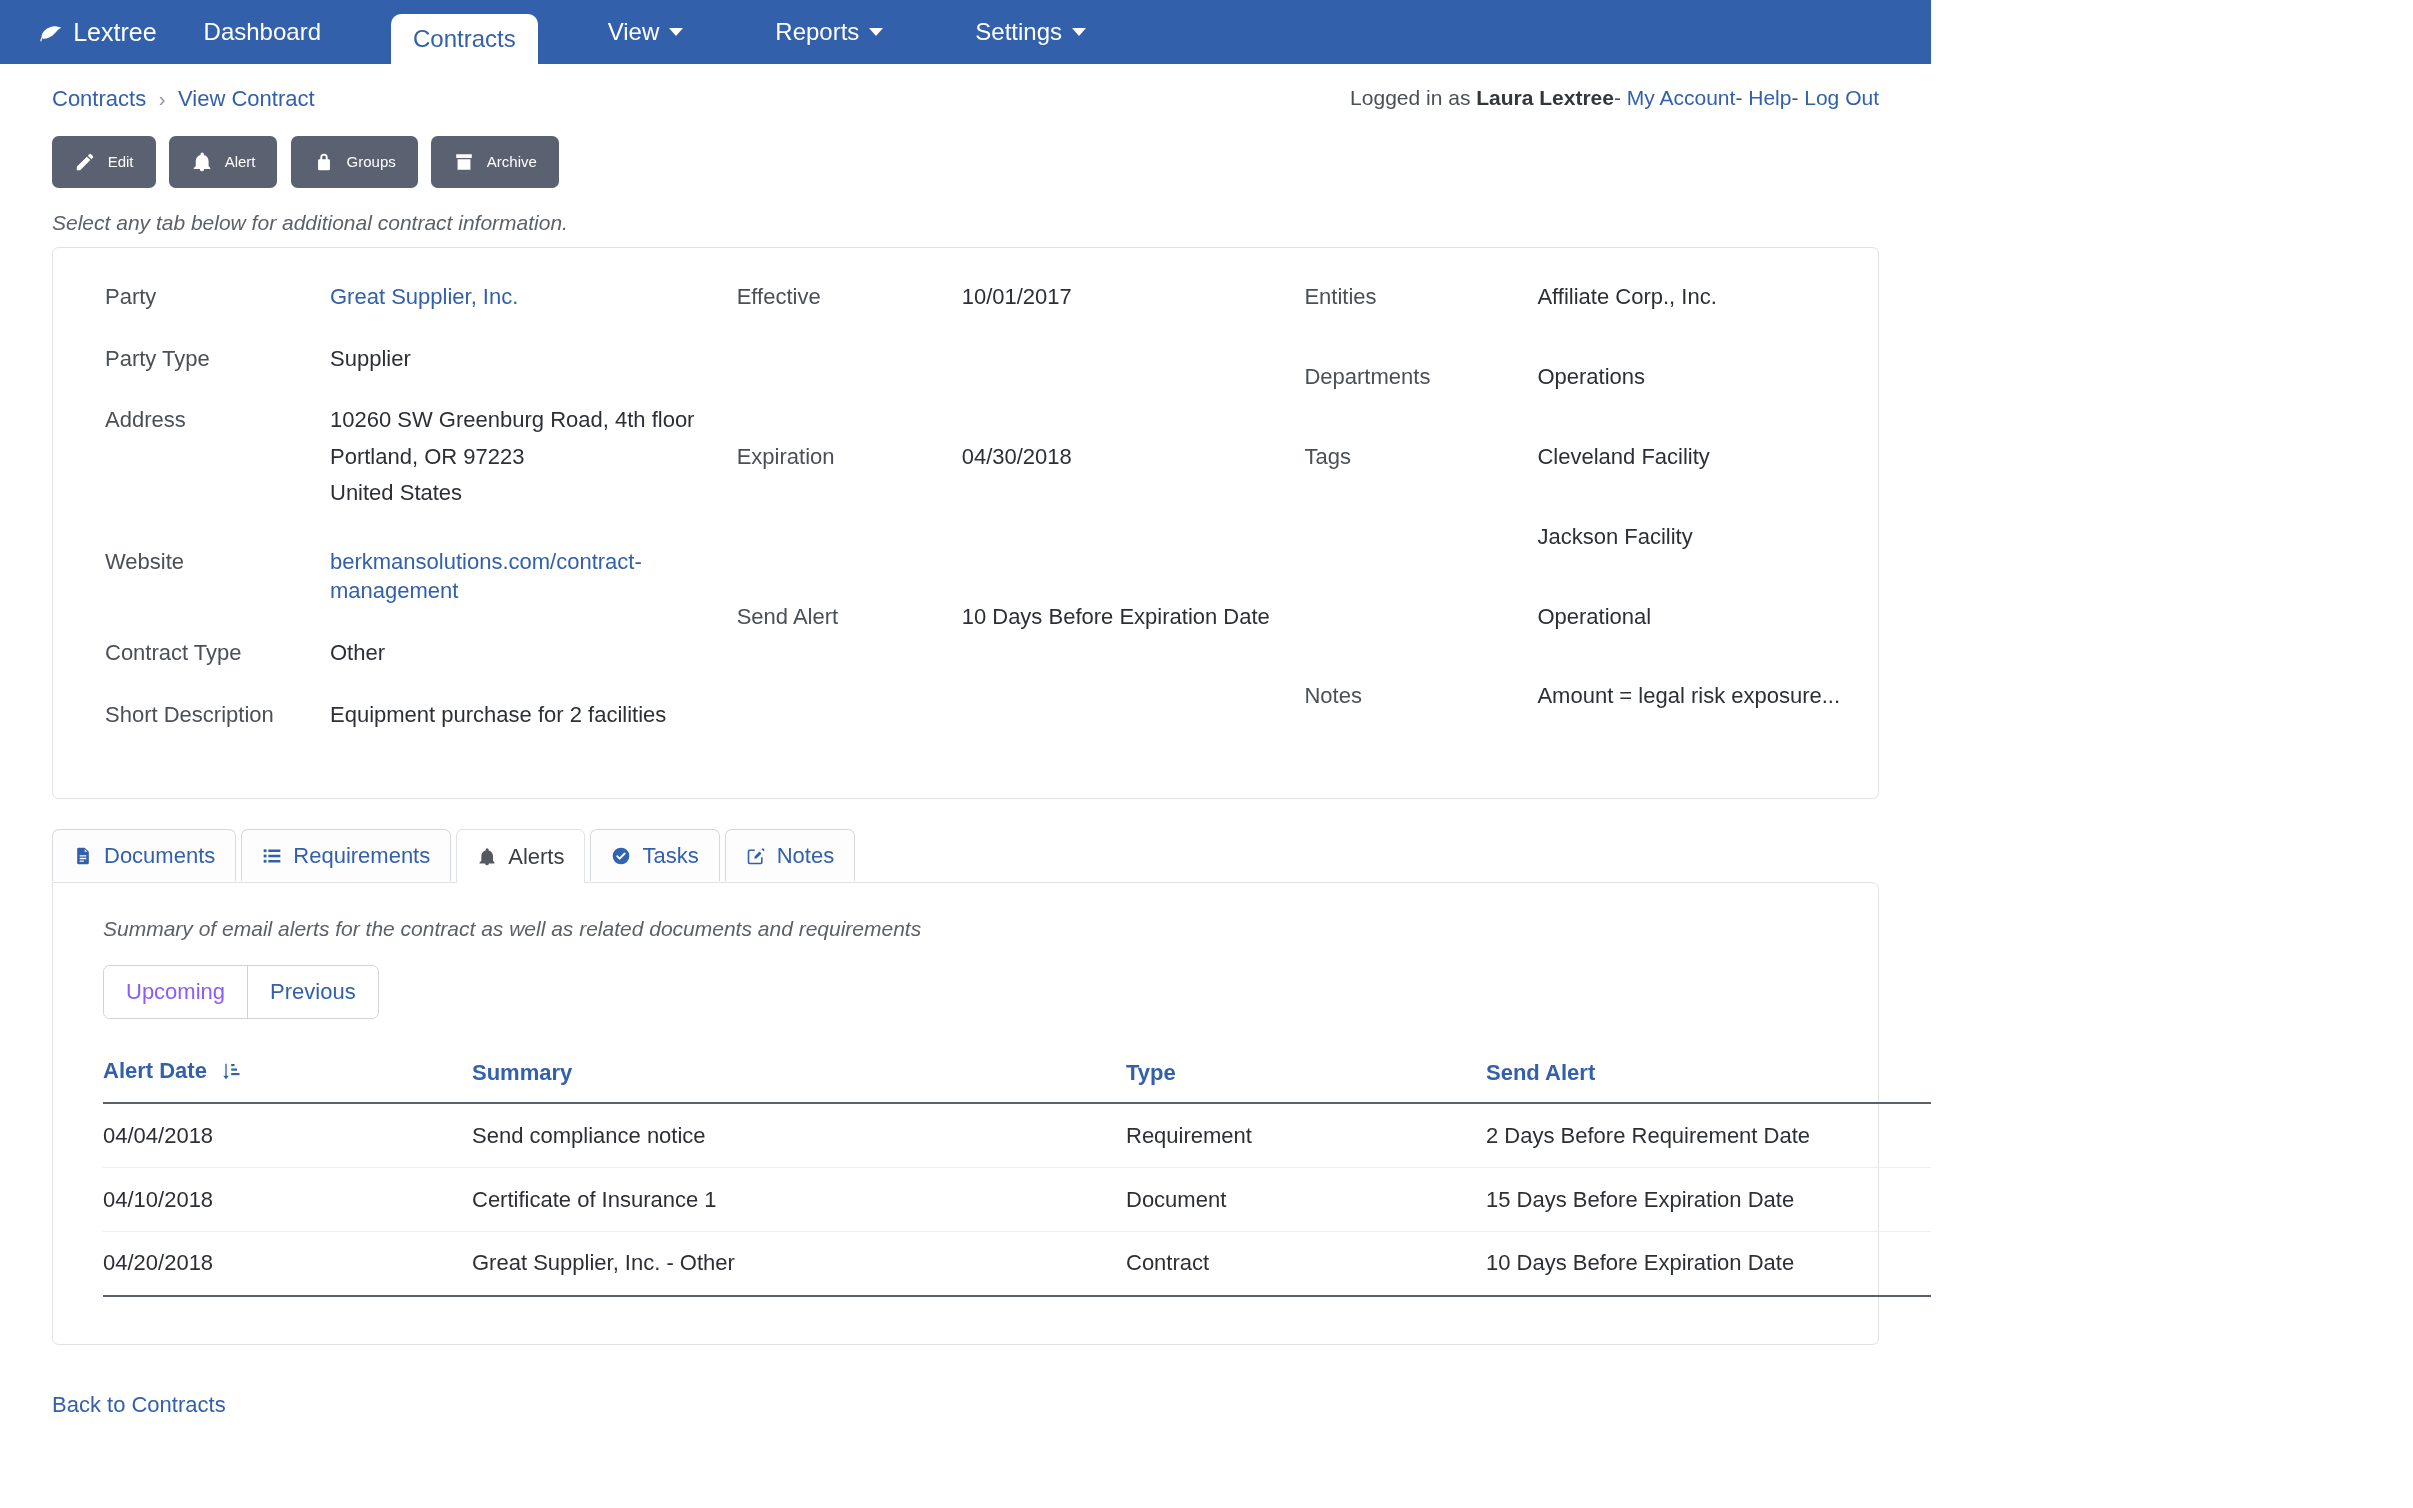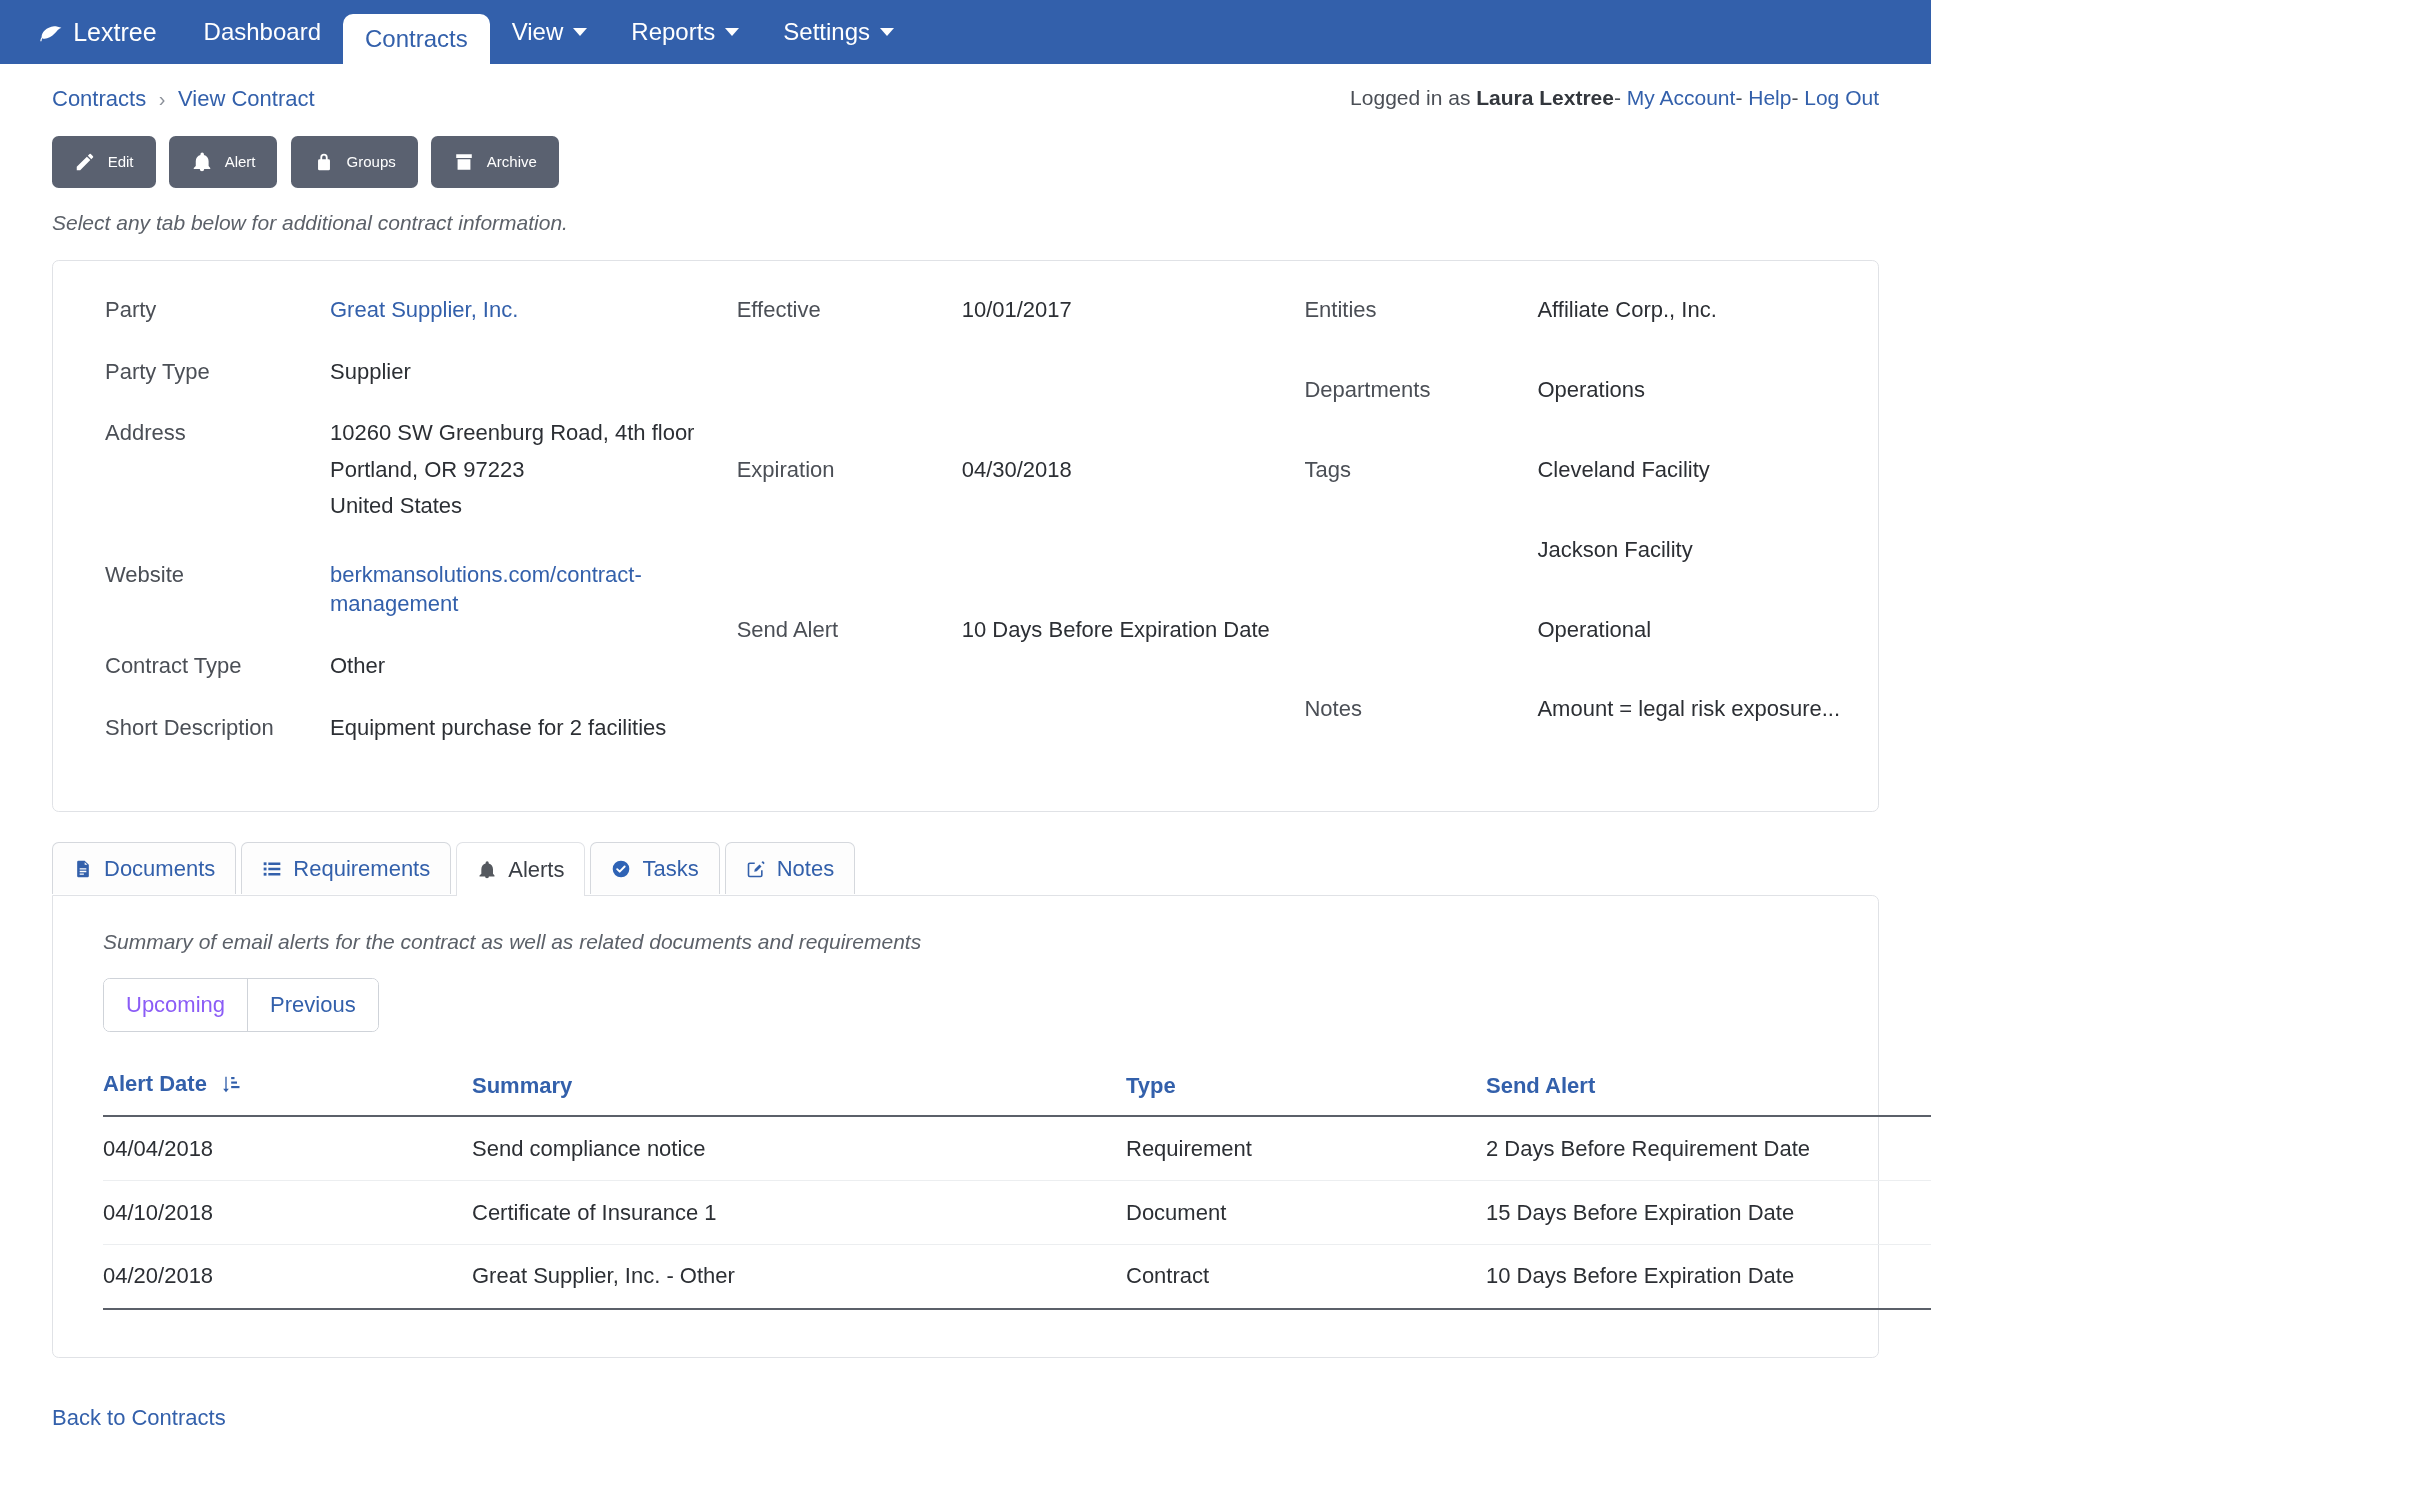--- a/index.html
+++ b/index.html
@@ -24,21 +24,21 @@
   }
   .nav-brand {
     display: flex; align-items: center; gap: 9.2px;
     color: #ffffff;
     font-size: 25px;
     height: 64px;
     padding: 0 25px 0 0;
     white-space: nowrap;
   }
   .nav-brand .leaf { width: 25px; height: 25px; display:block; }
-  .nav-items { display: flex; align-items: flex-end; height: 64px; }
+  .nav-items { display: flex; align-items: flex-end; height: 64px; gap: 48px; }
   .nav-item {
     color: #ffffff;
     font-size: 24px;
     padding: 0 22px;
     height: 64px;
     display: flex; align-items: center;
     white-space: nowrap;
     cursor: pointer;
     text-decoration: none;
   }
@@ -91,21 +91,21 @@
 
   .hint {
     padding: 23.5px 52px 0 52px;
     font-size: 21px;
     font-style: italic;
     color: #5c6169;
   }
 
   
   .card {
-    margin: 25px 52px 0 52px;
+    margin: 12px 52px 0 52px;
     border: 0.8px solid #e0e2e6;
     border-radius: 6.7px;
     background: #ffffff;
     padding: 34px 12px 37px 0;
   }
   .detail-cols { display: flex; }
   .dcol { display: flex; }
   .dcol-1 { width: 863px; padding-left: 52px; }
   .dcol-2 { width: 729px; }
   .dcol-3 { width: 721px; }

